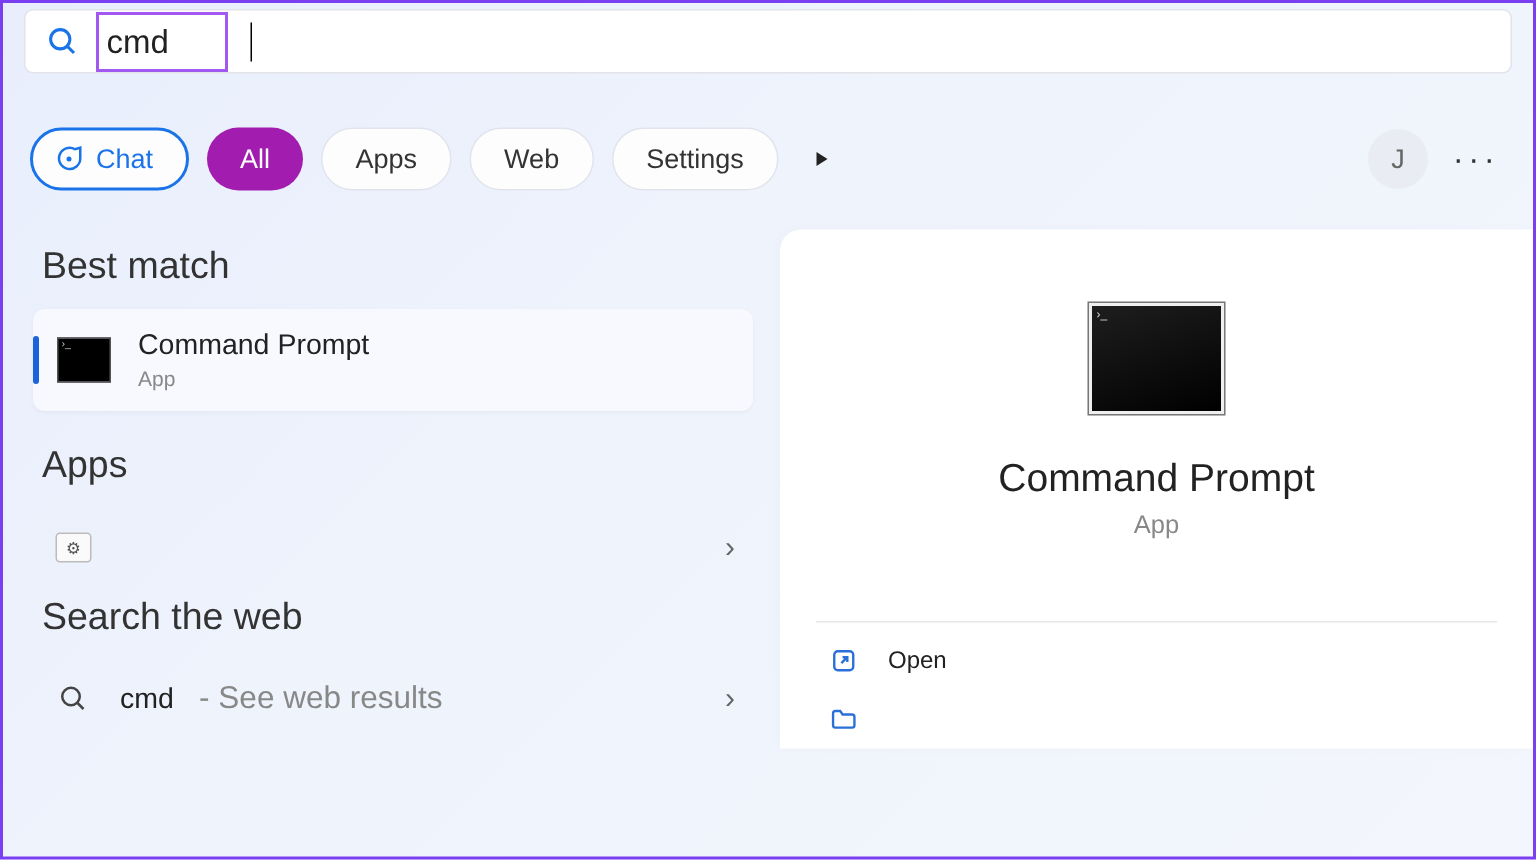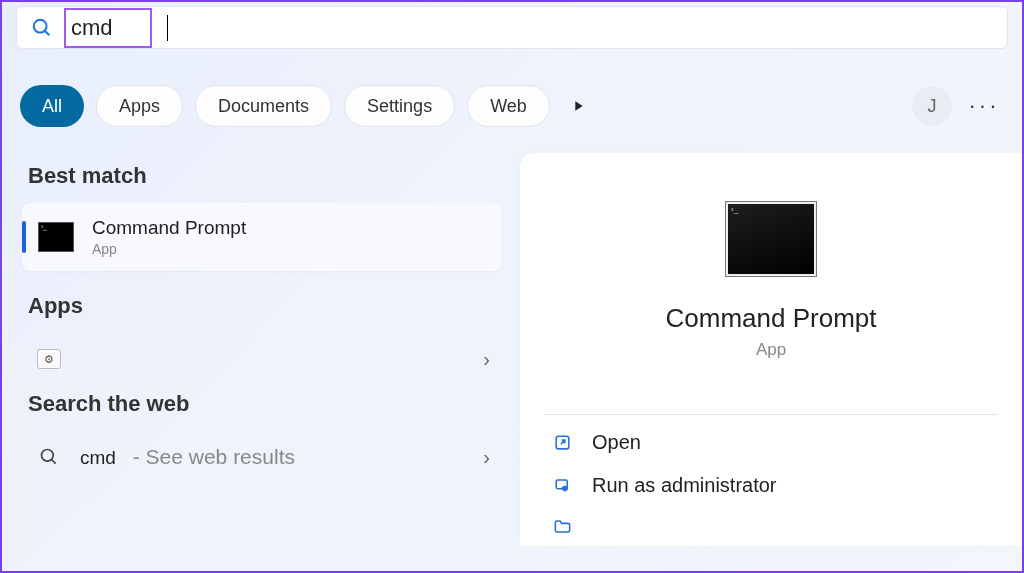--- a/index.html
+++ b/index.html
@@ -71,21 +71,21 @@
     align-items:center;
     justify-content:center;
     padding: 0 22px;
     font-size: 18px;
     color: #333;
     cursor:pointer;
     white-space: nowrap;
   }
   .pill.chat { border: 2px solid #1a73e8; color:#1a73e8; padding-left:14px; }
   .pill.chat .chat-icon { margin-right:8px; display:flex; }
-  .pill.active { background:#0369a1; color:#fff; border:none; }
+  .pill.active { background:#a21caf; color:#fff; border:none; }
   .scroll-right {
     margin-left: 4px;
     width: 24px;
     display:flex;
     align-items:center;
     justify-content:center;
     cursor:pointer;
   }
   .spacer { flex:1; }
   .avatar {
@@ -106,23 +106,23 @@
   .content {
     display:flex;
     margin-top: 24px;
     padding: 0 0 0 20px;
     gap: 18px;
   }
   .left {
     width: 480px;
   }
   .section-title {
-    font-size: 22px;
+    font-size: 25px;
     color: #333;
-    font-weight: 700;
+    font-weight: 400;
     margin: 10px 8px 14px 6px;
   }
   .result-card {
     background:#f7f9fe;
     border-radius: 8px;
     padding: 14px 16px;
     display:flex;
     align-items:center;
     position:relative;
     box-shadow: 0 1px 3px rgba(0,0,0,.04);
@@ -215,21 +215,21 @@
     height:1px;
     background:#e6e6ea;
     margin-top:54px;
   }
   .actions { width:100%; margin-top:6px; }
   .action-row {
     display:flex;
     align-items:center;
     padding: 10px 4px;
     cursor:pointer;
-    font-size:20px;
+    font-size:16px;
     color:#222;
   }
   .action-row .a-icon {
     width:28px;
     display:flex; align-items:center; justify-content:center;
     color:#2b6fd8;
     margin-right:16px;
   }
 </style>
 </head>
@@ -243,34 +243,40 @@
     </svg>
   </span>
   <span class="input-wrap">
     <span class="highlight-box"></span>
     <input class="search-input" value="cmd" style="">
     <span class="caret"></span>
   </span>
 </div>
 
 <div class="pill-row">
+  <div class="pill chat">
+    <span class="chat-icon">
+      <svg width="20" height="20" viewBox="0 0 24 24" fill="none" stroke="#1a73e8" stroke-width="2">
+        <path d="M21 11.5a8.5 8.5 0 1 1-4.2-7.3L21 3v8.5z"></path>
+          <circle cx="12" cy="12" r="2" fill="#1a73e8" stroke="none"></circle>
+      </svg>
+    </span>
+    <span>Chat</span>
+  </div>
   <div class="pill active">
       <span>All</span>
     </div>
   <div class="pill">
       <span>Apps</span>
     </div>
   <div class="pill">
-      <span>Documents</span>
+      <span>Web</span>
     </div>
   <div class="pill">
       <span>Settings</span>
-    </div>
-  <div class="pill">
-      <span>Web</span>
     </div>
   <div class="scroll-right">
     <svg width="16" height="16" viewBox="0 0 24 24" fill="#222">
         <path d="M8 5v14l11-7z"></path>
       </svg>
   </div>
   <div class="spacer"></div>
   <div class="avatar">
       <span>J</span>
     </div>
@@ -324,28 +330,19 @@
           <svg width="19" height="19" viewBox="0 0 24 24" fill="none" stroke="#2b6fd8" stroke-width="2">
               <rect x="4" y="4" width="16" height="16" rx="3"></rect>
               <path d="M10 14l5-5M11 9h4v4"></path>
             </svg>
         </span>
         <span>Open</span>
       </div>
       <div class="action-row">
         <span class="a-icon">
           <svg width="19" height="19" viewBox="0 0 24 24" fill="none" stroke="#2b6fd8" stroke-width="2">
-              <rect x="4" y="5" width="14" height="11" rx="2"></rect>
-              <path d="M15 12l4 2v3l-4 3-4-3v-3z" fill="#2b6fd8" stroke="none"></path>
-            </svg>
-        </span>
-        <span>Run as administrator</span>
-      </div>
-      <div class="action-row">
-        <span class="a-icon">
-          <svg width="19" height="19" viewBox="0 0 24 24" fill="none" stroke="#2b6fd8" stroke-width="2">
               <path d="M3 7a2 2 0 0 1 2-2h4l2 3h8a2 2 0 0 1 2 2v7a2 2 0 0 1-2 2H5a2 2 0 0 1-2-2V7z"></path>
             </svg>
         </span>
       </div>
     </div>
   </div>
 </div>
 
 </body></html>

